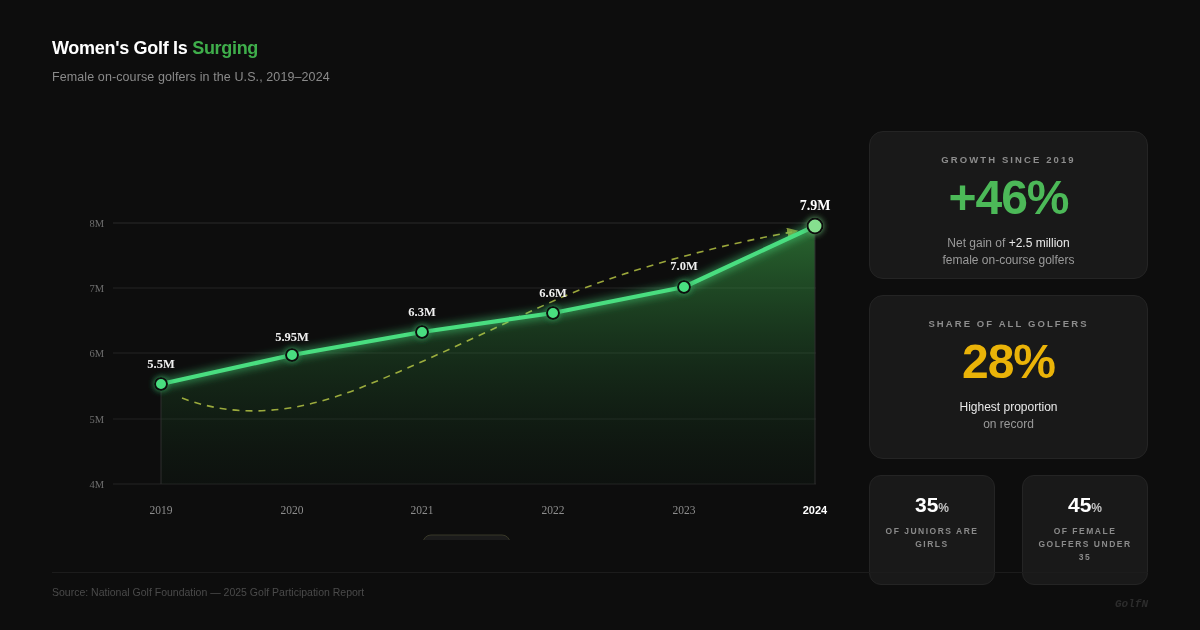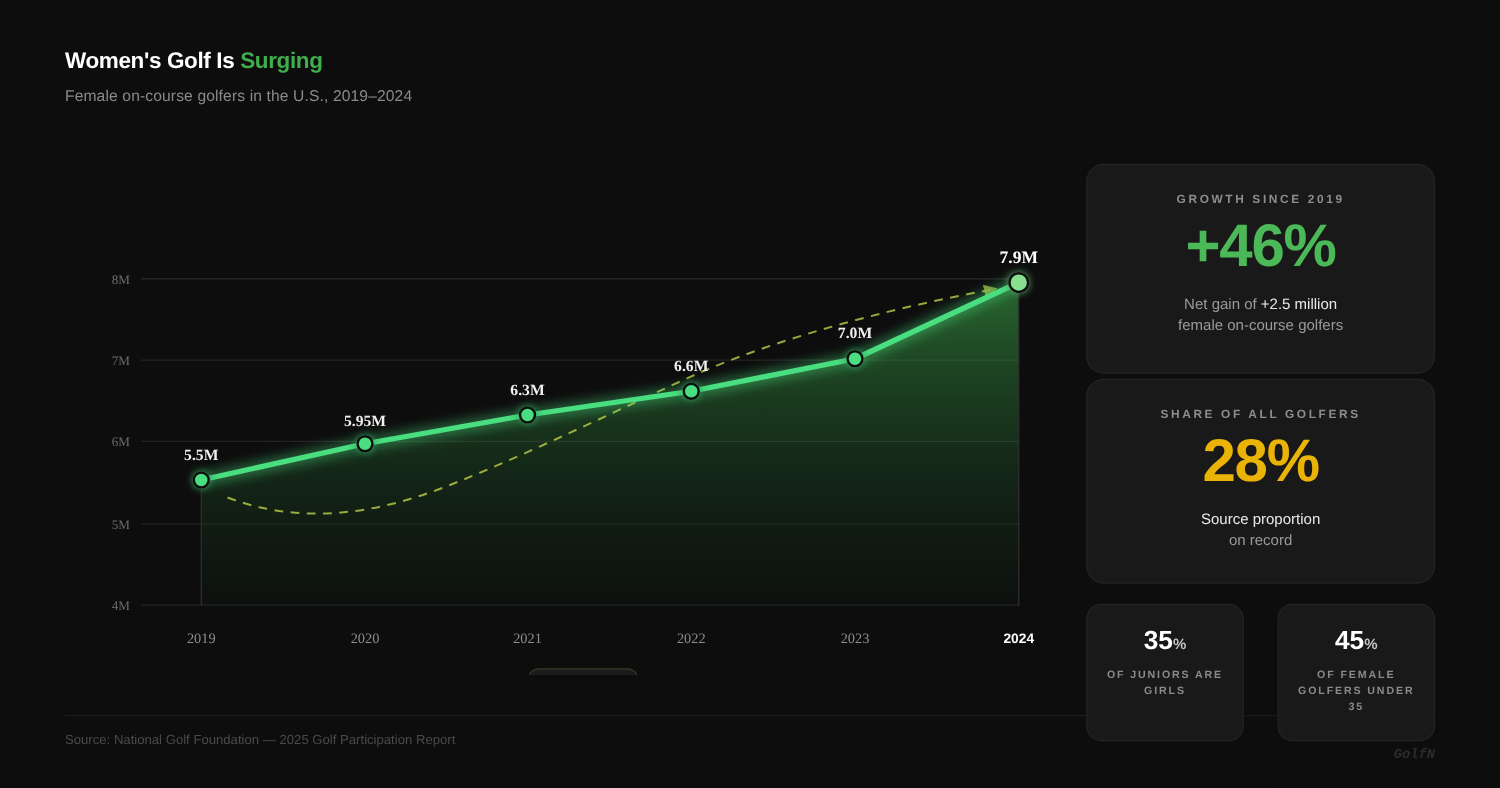--- a/index.html
+++ b/index.html
@@ -33,22 +33,22 @@
   .pointlabel.last { font-size:14px; fill:#ffffff; }
 
   .badge-text { font-size:12.5px; fill:#c9d94a; font-weight:bold; font-family:"Liberation Serif", serif; text-anchor:middle; }
 
   
   .cards { position:absolute; left:869px; top:131px; width:279px; }
   .card {
     background:#191919; border:1px solid #242424; border-radius:14px;
     text-align:center;
   }
-  .card.big { padding:22px 18px 28px; }
-  .card.kpi2 { margin-top:4px; padding:22px 18px 24px; }
+  .card.big { padding:22px 18px 8px; }
+  .card.kpi2 { margin-top:16px; padding:22px 18px 24px; }
 
   .card-label {
     font-size:9.5px; letter-spacing:2.1px; color:#8d8d8d; font-weight:bold;
     text-transform:uppercase;
   }
   .card-value {
     margin-top:9px; font-size:48px; font-weight:bold; line-height:1;
     letter-spacing:-1px;
   }
   .card-value.green { color:#4cb958; }
@@ -181,21 +181,21 @@
     <div class="card-sub">
       <span>Net gain of </span><span class="strong">+2.5 million</span><br>
       <span>female on-course golfers</span>
     </div>
   </div>
 
   <div class="card kpi2">
     <div class="card-label">Share of All Golfers</div>
     <div class="card-value olive">28%</div>
     <div class="card-sub">
-      <span class="strong">Source proportion</span><br>
+      <span class="strong">Highest proportion</span><br>
       <span>on record</span>
     </div>
   </div>
 
   <div class="mini-row">
     <div class="mini">
       <div class="mini-value"><span>35</span><span class="pct">%</span></div>
       <div class="mini-label">Of juniors are girls</div>
     </div>
     <div class="mini">

